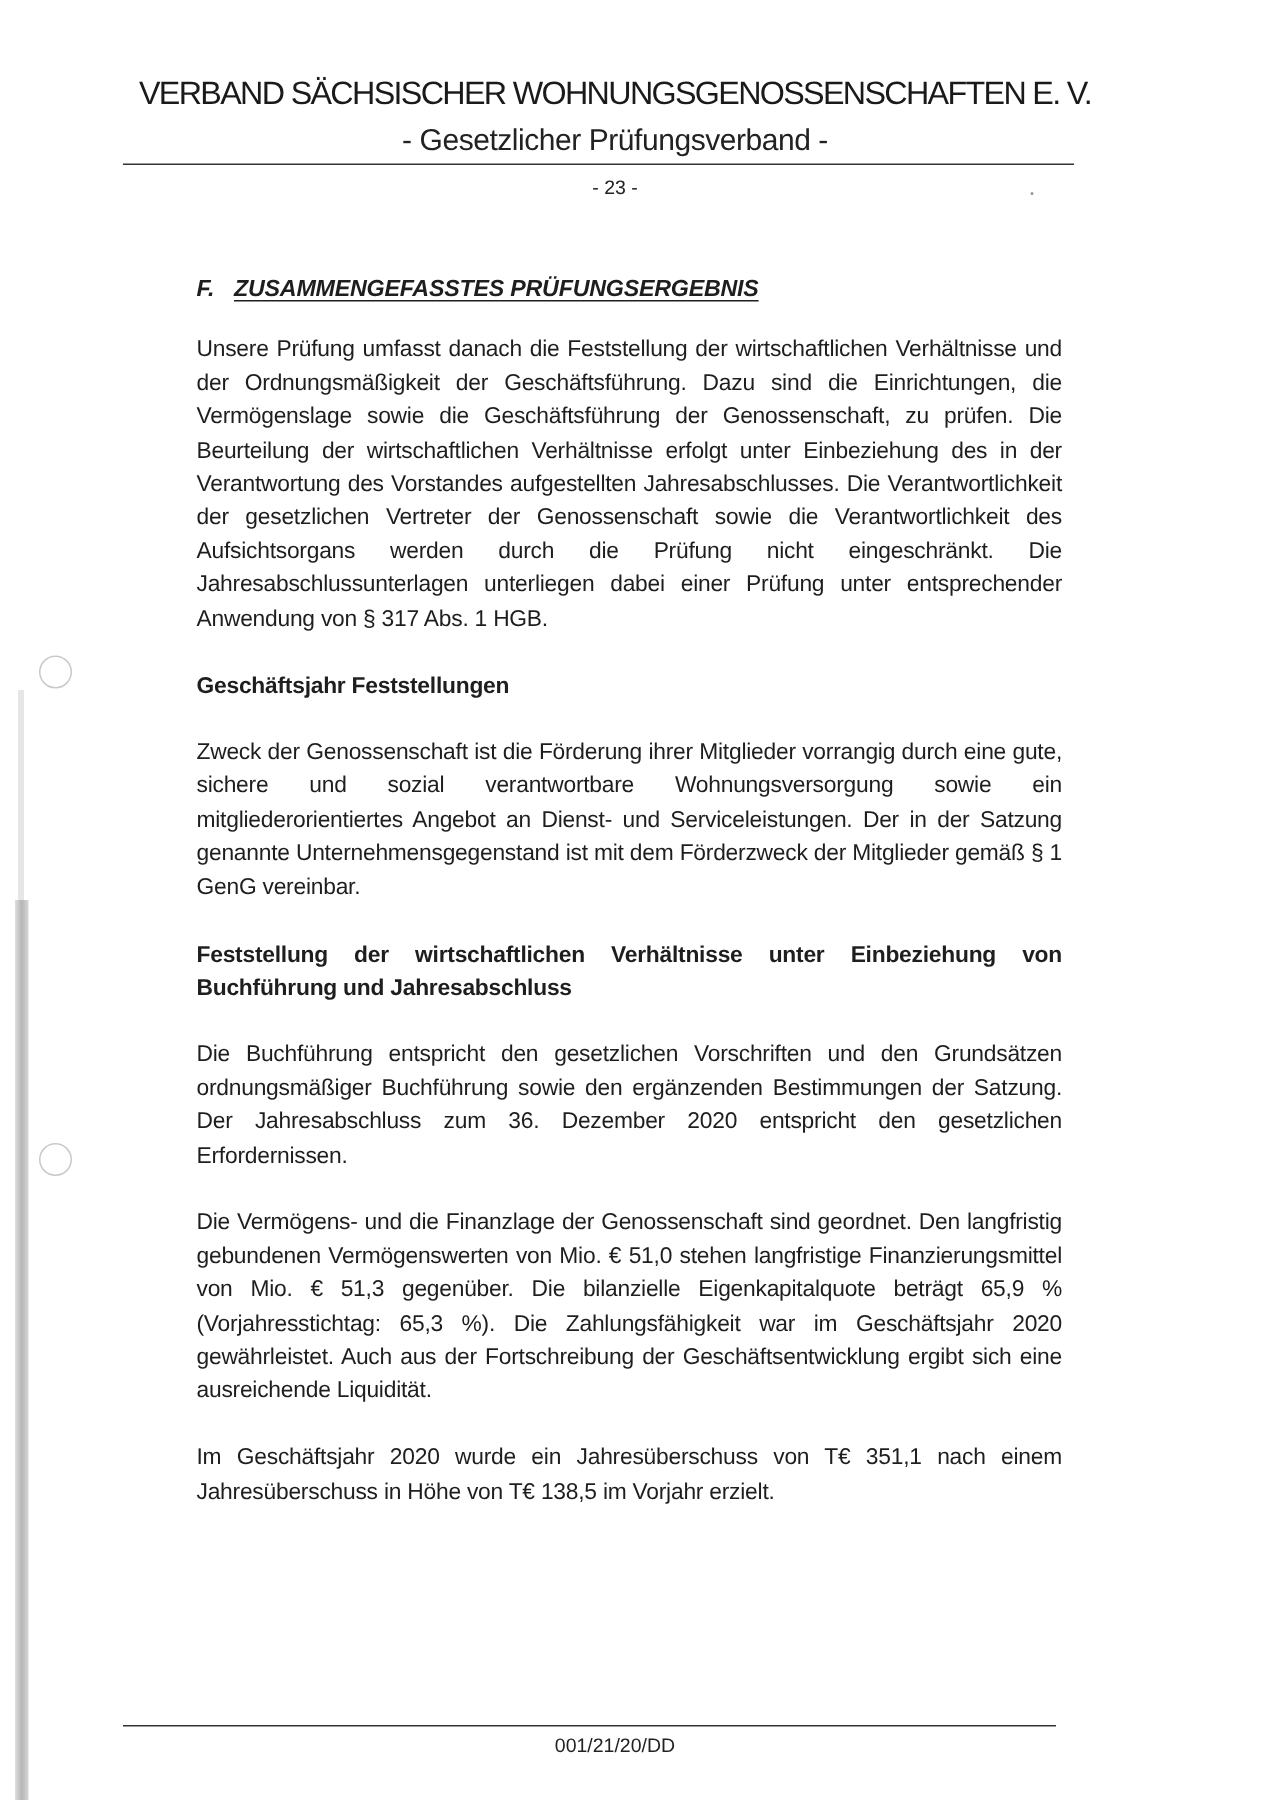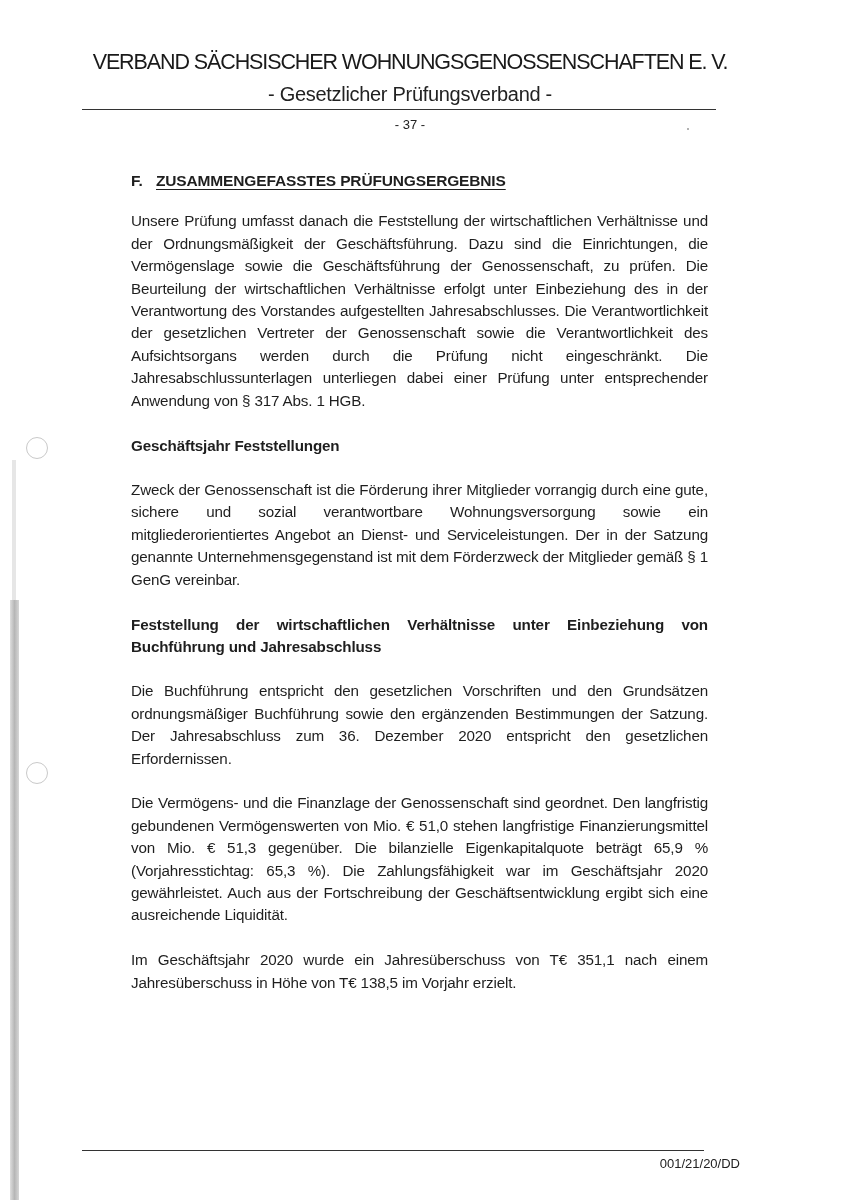--- a/index.html
+++ b/index.html
@@ -88,22 +88,23 @@
       width: 577px;
       font-size: 15.2px;
       line-height: 22.4px;
       letter-spacing: -0.15px;
     }
     .section-title {
       font-weight: bold;
       text-decoration: underline;
       text-underline-offset: 3px;
       font-size: 15.5px;
-      margin: 0 0 18px 0;
+      margin: 12px 0 18px 0;
       white-space: nowrap;
+      font-style: italic;
     }
     .section-title .num {
       display: inline-block;
       width: 25px;
     }
     p {
       margin: 0 0 22.5px 0;
       text-align: justify;
     }
     .subhead {
@@ -118,21 +119,21 @@
       top: 1150px;
       width: 622px;
       height: 0;
       border-top: 1.4px solid #333;
     }
     .footer-ref {
       position: absolute;
       left: 80px;
       top: 1156px;
       width: 660px;
-      text-align: right;
+      text-align: center;
       font-size: 13px;
       color: #222;
     }
     .speck {
       position: absolute;
       width: 2px;
       height: 2px;
       background: #999;
       border-radius: 50%;
     }
@@ -144,21 +145,21 @@
 <div class="scan-edge"></div>
 <div class="punch-hole hole-1"></div>
 <div class="punch-hole hole-2"></div>
 <div class="speck" style="left:687px; top:128px;"></div>
 
 <div class="letterhead">
   <div class="org-name">VERBAND SÄCHSISCHER WOHNUNGSGENOSSENSCHAFTEN E. V.</div>
   <div class="org-sub">- Gesetzlicher Prüfungsverband -</div>
 </div>
 <div class="header-rule"></div>
-<div class="page-number">- 37 -</div>
+<div class="page-number">- 23 -</div>
 
 <div class="content">
   <div class="section-title">
     <span class="num">F.</span><span>ZUSAMMENGEFASSTES PRÜFUNGSERGEBNIS</span>
   </div>
 
   <p>Unsere Prüfung umfasst danach die Feststellung der wirtschaftlichen Verhältnisse und der Ordnungsmäßigkeit der Geschäftsführung. Dazu sind die Einrichtungen, die Vermögenslage sowie die Geschäftsführung der Genossenschaft, zu prüfen. Die Beurteilung der wirtschaftlichen Verhältnisse erfolgt unter Einbeziehung des in der Verantwortung des Vorstandes aufgestellten Jahresabschlusses. Die Verantwortlichkeit der gesetzlichen Vertreter der Genossenschaft sowie die Verantwortlichkeit des Aufsichtsorgans werden durch die Prüfung nicht eingeschränkt. Die Jahresabschlussunterlagen unterliegen dabei einer Prüfung unter entsprechender Anwendung von § 317 Abs. 1 HGB.</p>
 
   <div class="subhead">Geschäftsjahr Feststellungen</div>
   <p>Zweck der Genossenschaft ist die Förderung ihrer Mitglieder vorrangig durch eine gute, sichere und sozial verantwortbare Wohnungsversorgung sowie ein mitgliederorientiertes Angebot an Dienst- und Serviceleistungen. Der in der Satzung genannte Unternehmensgegenstand ist mit dem Förderzweck der Mitglieder gemäß § 1 GenG vereinbar.</p>

